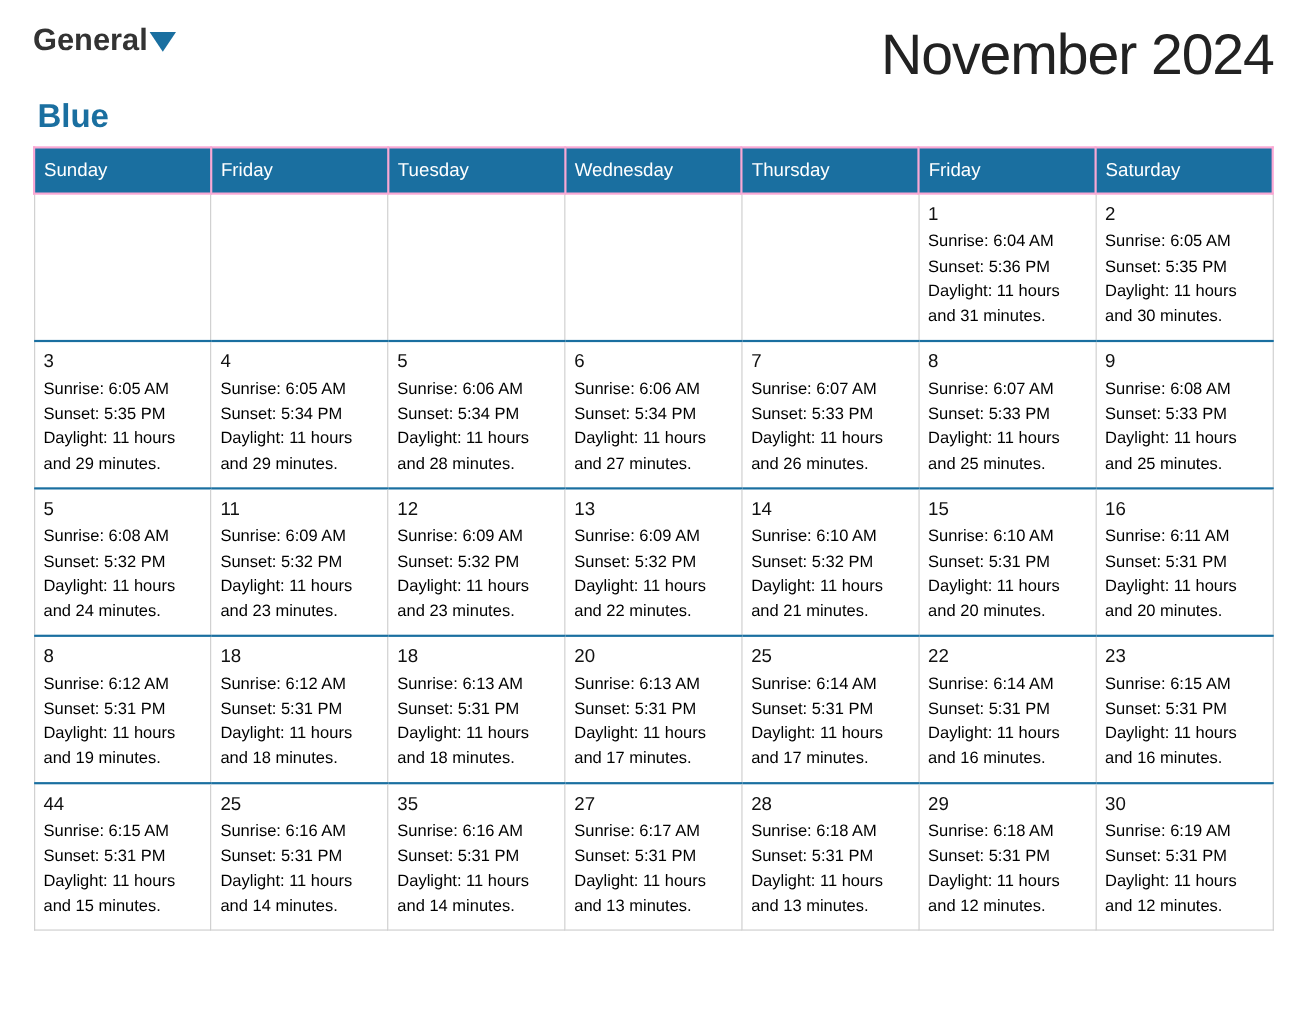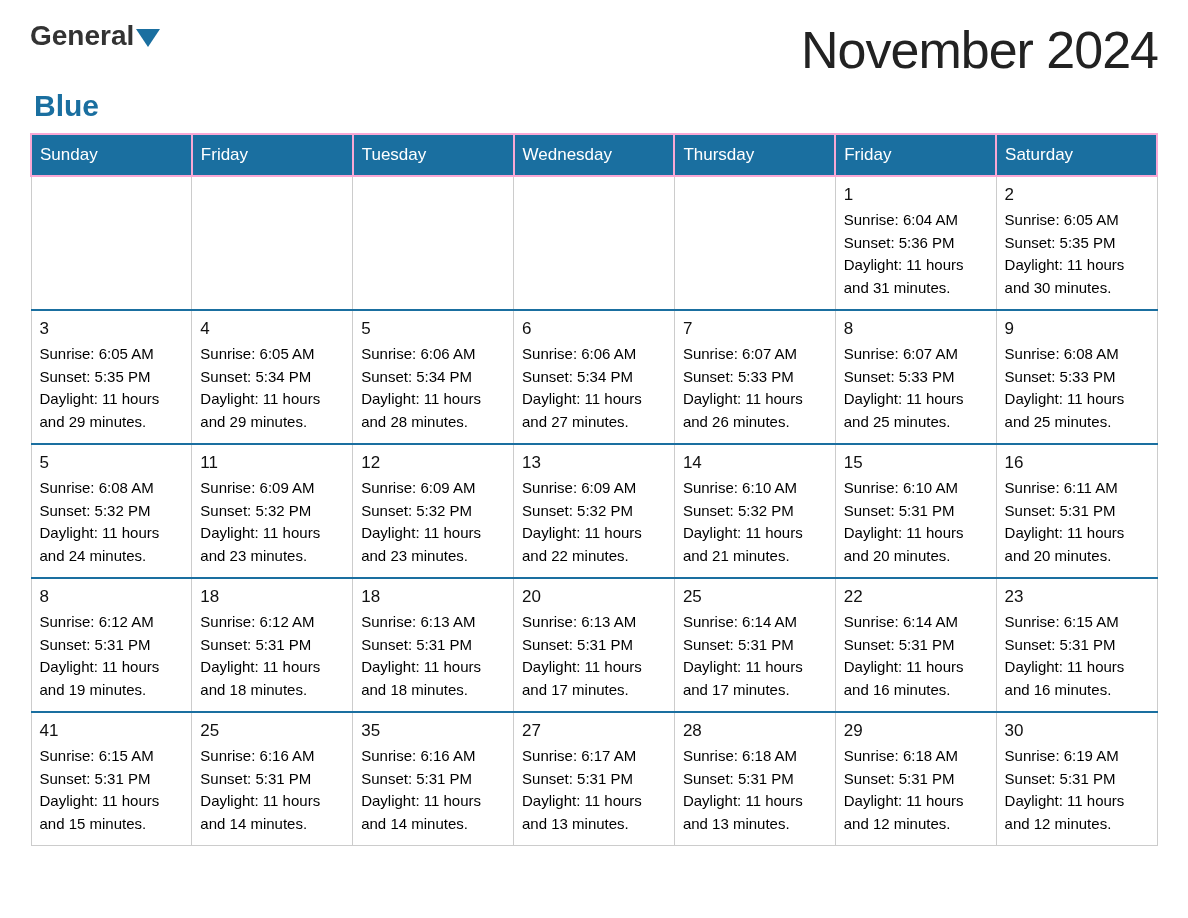--- a/index.html
+++ b/index.html
@@ -232,21 +232,21 @@
           <span class="day-number">22</span>
           <div class="day-info">Sunrise: 6:14 AM<br>Sunset: 5:31 PM<br>Daylight: 11 hours and 16 minutes.</div>
         </td>
         <td>
           <span class="day-number">23</span>
           <div class="day-info">Sunrise: 6:15 AM<br>Sunset: 5:31 PM<br>Daylight: 11 hours and 16 minutes.</div>
         </td>
       </tr>
       <tr class="week-row">
         <td>
-          <span class="day-number">41</span>
+          <span class="day-number">44</span>
           <div class="day-info">Sunrise: 6:15 AM<br>Sunset: 5:31 PM<br>Daylight: 11 hours and 15 minutes.</div>
         </td>
         <td>
           <span class="day-number">25</span>
           <div class="day-info">Sunrise: 6:16 AM<br>Sunset: 5:31 PM<br>Daylight: 11 hours and 14 minutes.</div>
         </td>
         <td>
           <span class="day-number">35</span>
           <div class="day-info">Sunrise: 6:16 AM<br>Sunset: 5:31 PM<br>Daylight: 11 hours and 14 minutes.</div>
         </td>

